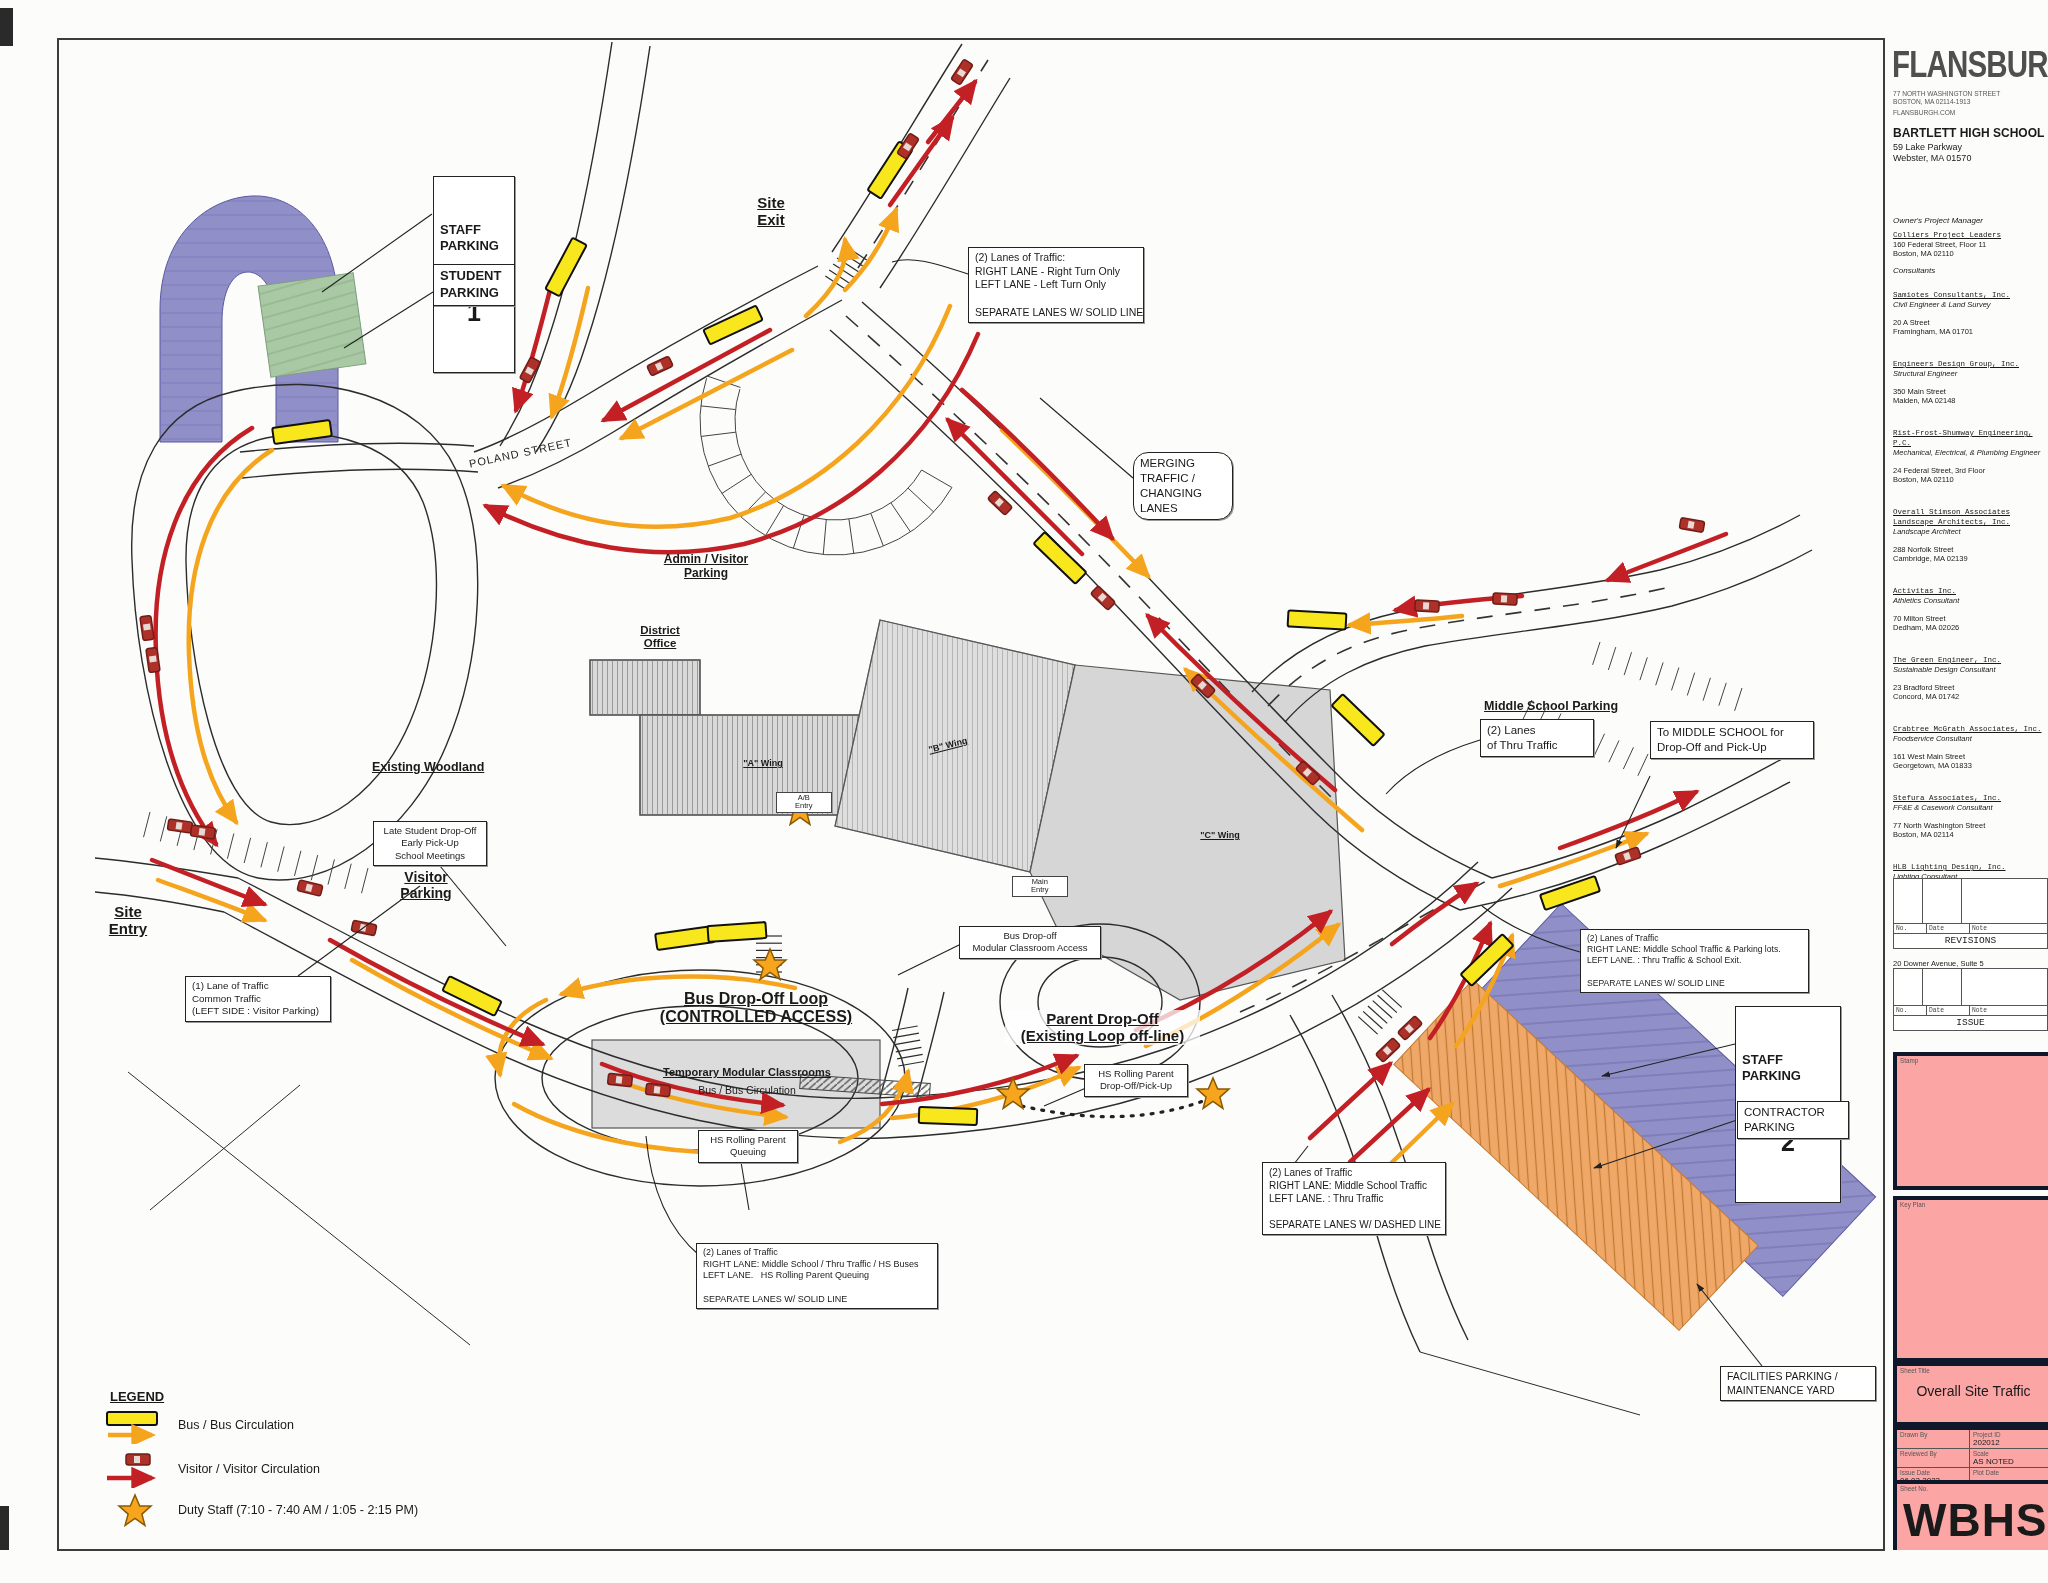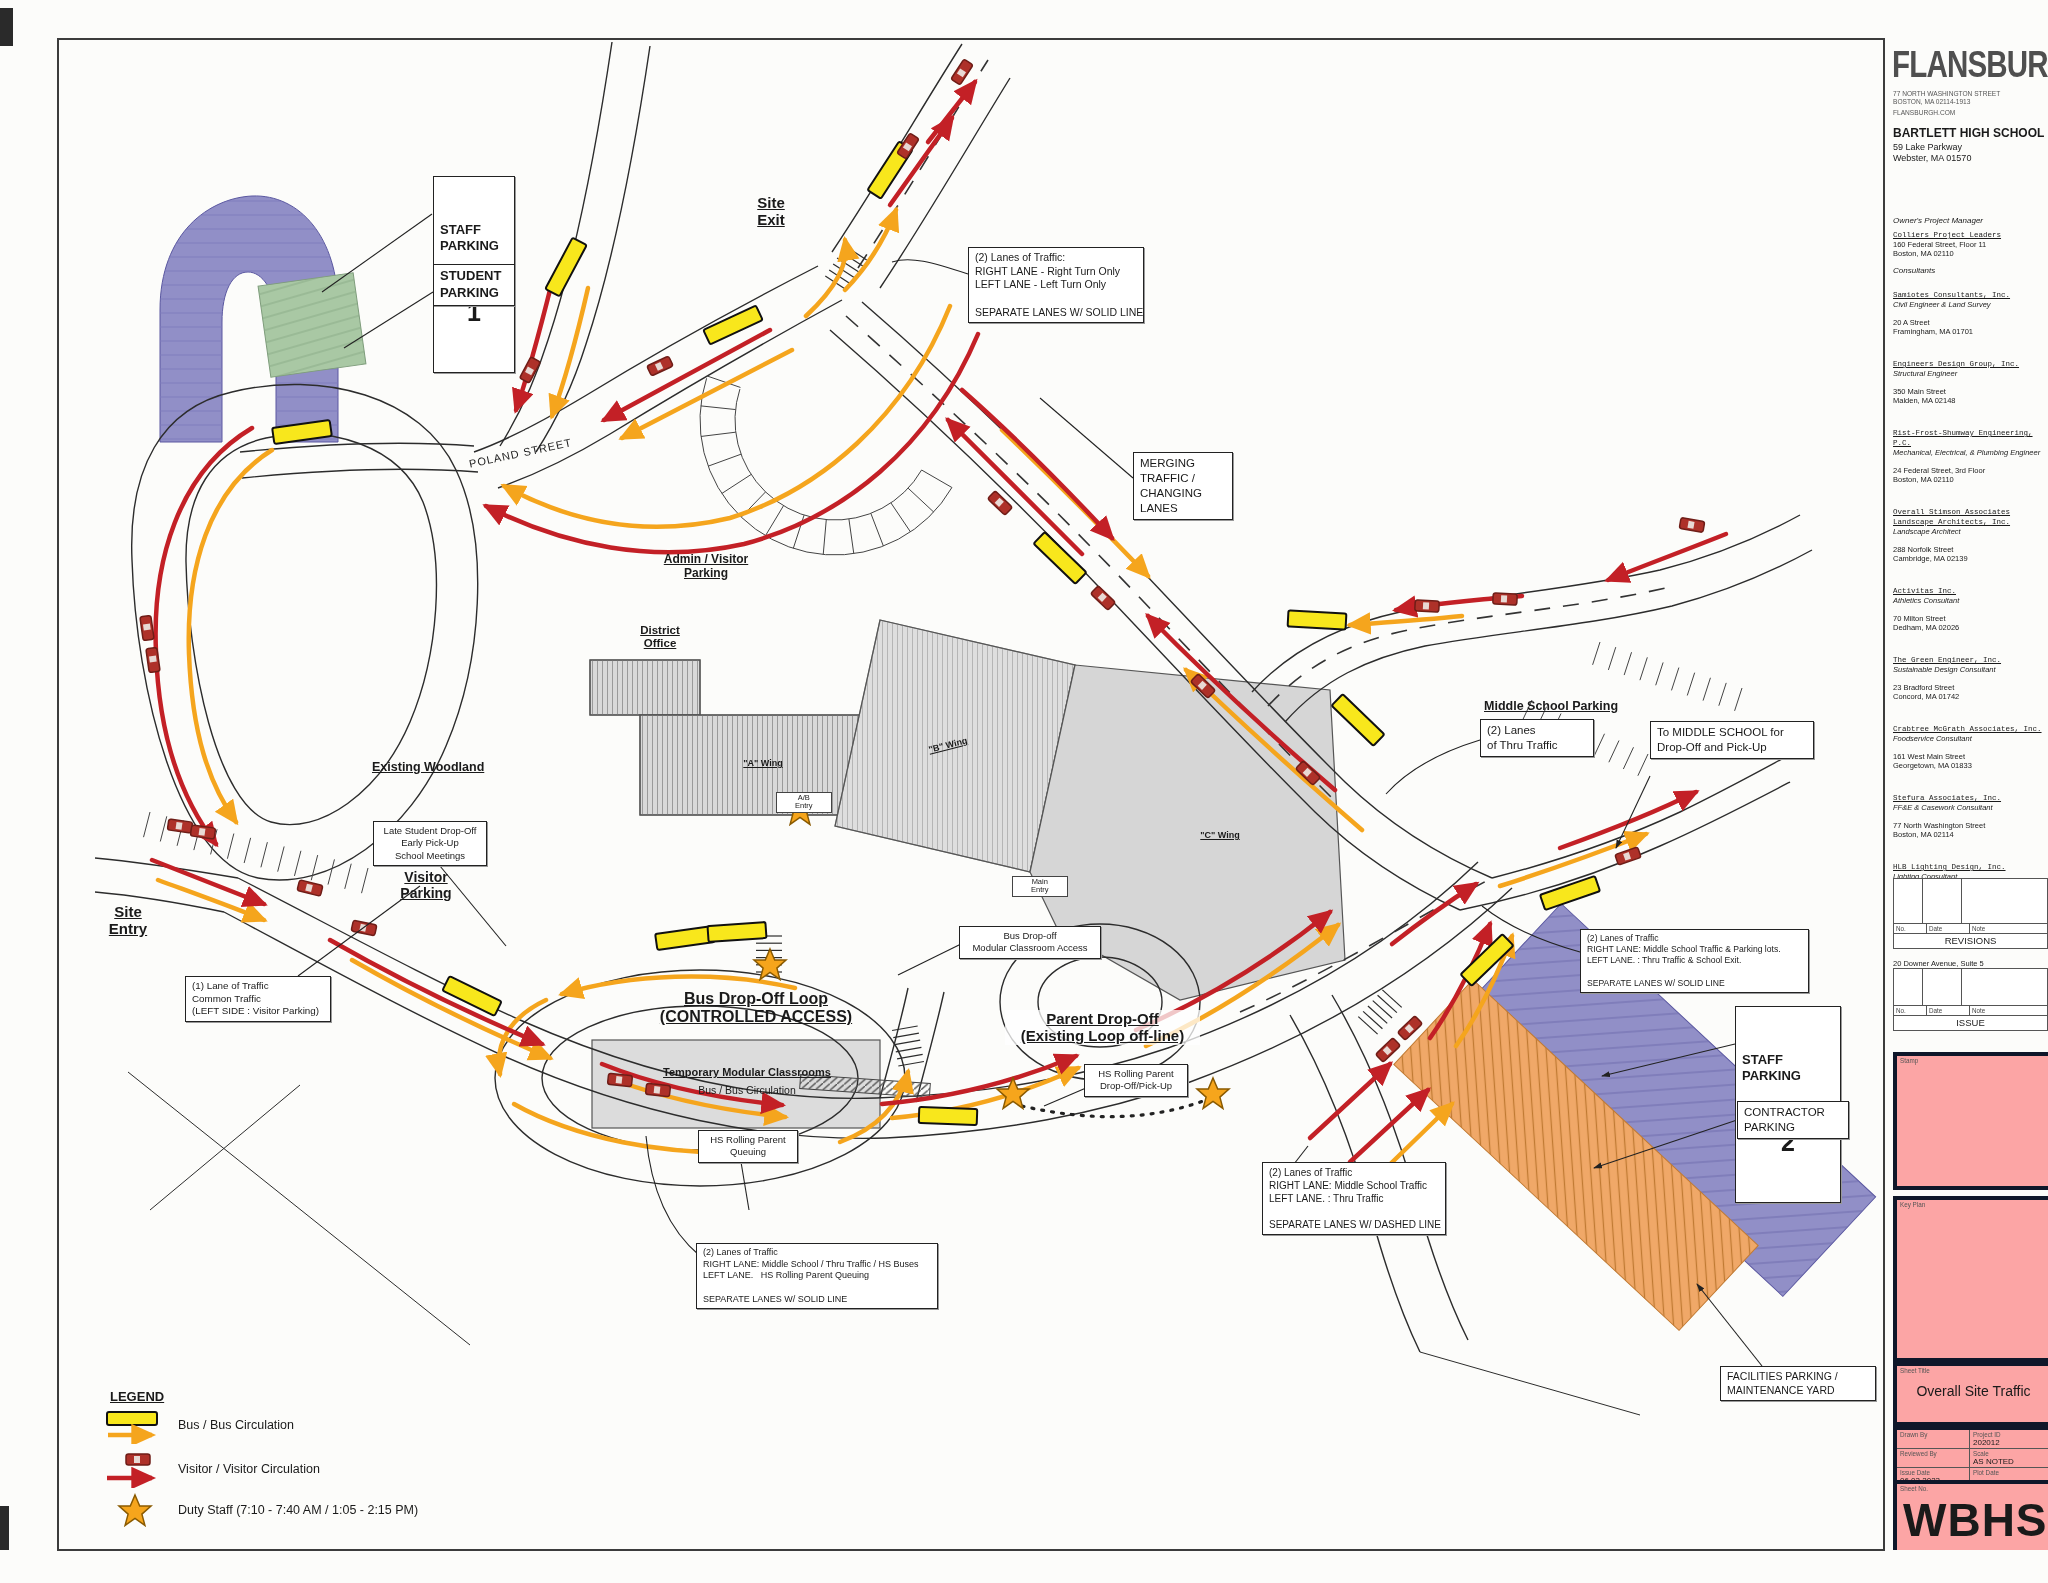--- a/index.html
+++ b/index.html
@@ -19,21 +19,21 @@
   .bignum{font-weight:bold;text-align:center;font-size:25px;line-height:1.2;}
   .title{position:absolute;left:84px;top:62px;z-index:3;font-size:37px;font-weight:bold;
          border-bottom:4px solid #222;padding-bottom:1px;letter-spacing:.5px;}
   
   .sb{position:absolute;z-index:3;}
   .sb-small{font-size:6.6px;line-height:8px;color:#555;}
   .sb-consult{font-size:7.5px;line-height:9px;}
   .sb-consult .nm{text-decoration:underline;font-family:Liberation Mono, monospace;}
   .sb-consult .rl{font-style:italic;}
   .centry{margin-bottom:5px;white-space:pre-line;}
-  .tbl{position:absolute;left:1893px;width:153px;border:1px solid #555;background:#fff;z-index:3;}
+  .tbl{position:absolute;left:1893px;width:153px;border:1px solid #555;background:#fff;z-index:3;font-family:Liberation Mono, monospace;}
   .tbl .rows{display:flex;}
   .tbl .c1{width:28px;border-right:1px solid #555;}
   .tbl .c2{width:38px;border-right:1px solid #555;}
   .tbl .c3{flex:1;}
   .tbl .hdr{display:flex;border-top:1px solid #555;font-size:6.3px;color:#444;}
   .tbl .hdr div{padding:1px 2px;}
   .tbl .band{border-top:1px solid #555;text-align:center;font-size:9.5px;padding:1px 0 2px;}
   .fbox{position:absolute;left:1893px;width:153px;border:4px solid #0f172a;background:#fca5a5;z-index:3;}
   .flab{font-size:6.3px;color:#555;padding:1px 3px;}
   .frow{display:flex;border-top:1px solid #555;}
@@ -498,21 +498,21 @@
 PARKING</div>
     <div class="bignum">1</div>
   </div>
   <div class="box b" style="left:433px;top:264px;width:68px;font-size:13px;">STUDENT
 PARKING</div>
   <div class="box" style="left:968px;top:247px;width:162px;font-size:10.5px;">(2) Lanes of Traffic:
 RIGHT LANE - Right Turn Only
 LEFT LANE - Left Turn Only
 
 SEPARATE LANES W/ SOLID LINE</div>
-  <div class="box" style="left:1133px;top:452px;width:86px;font-size:11.5px;">MERGING
+  <div class="box" style="left:1133px;top:452px;width:86px;font-size:11.5px;border-radius:15px;">MERGING
 TRAFFIC /
 CHANGING
 LANES</div>
   <div class="box ctr" style="left:373px;top:821px;width:100px;font-size:9.5px;text-align:center;">Late Student Drop-Off
 Early Pick-Up
 School Meetings</div>
   <div class="box" style="left:185px;top:976px;width:132px;font-size:9.8px;">(1) Lane of Traffic
 Common Traffic
 (LEFT SIDE : Visitor Parking)</div>
   <div class="box" style="left:1480px;top:719px;width:100px;font-size:11.5px;">(2) Lanes

